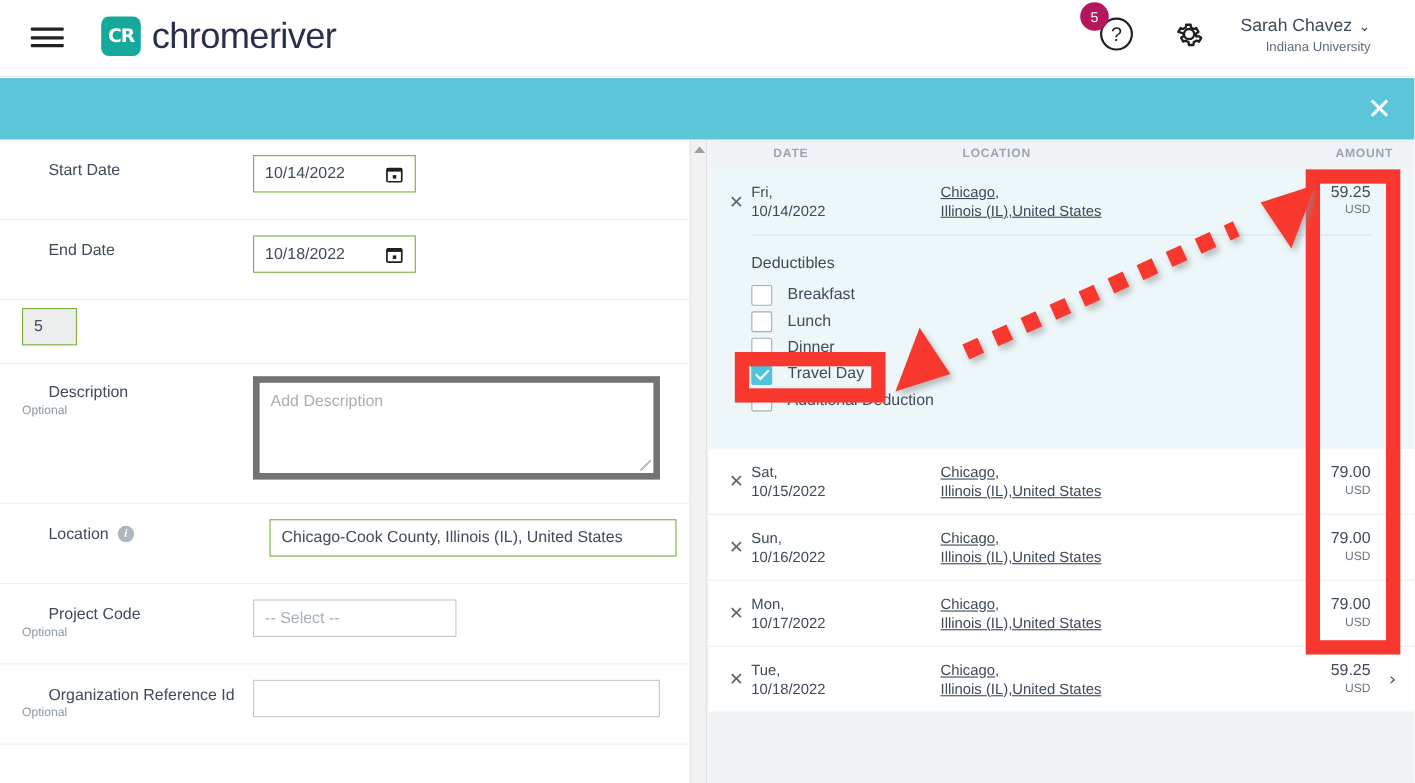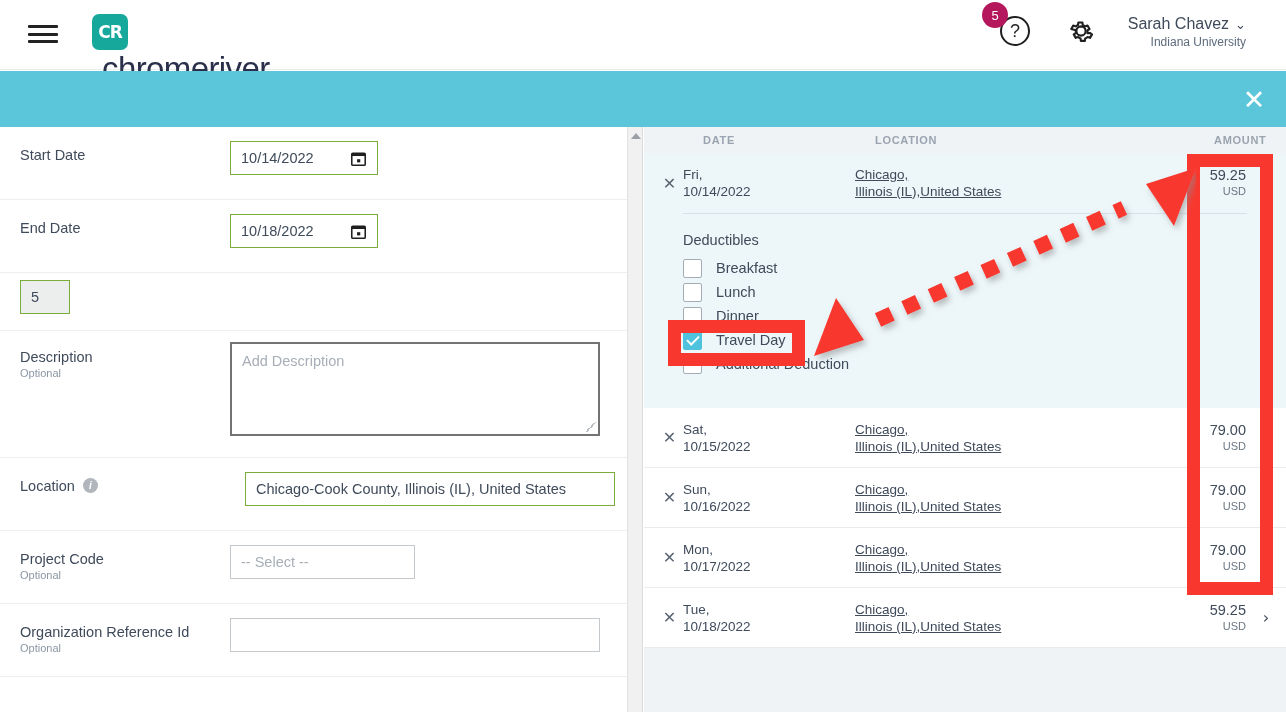--- a/index.html
+++ b/index.html
@@ -16,21 +16,21 @@
     position: absolute; left: 0; top: 0; width: 1286px; height: 70px;
     background: #ffffff; border-bottom: 1px solid #e9ecef;
   }
   .hamburger {
     position: absolute; left: 26px; top: 22px; width: 34px; height: 24px;
     display: flex; flex-direction: column; justify-content: space-between;
     padding: 3px 2px; cursor: pointer;
   }
   .hamburger span { display: block; height: 3px; background: #222; border-radius: 1px; }
 
-  .brand { position: absolute; left: 92px; top: 14px; display: flex; align-items: flex-start; flex-direction: column; }
+  .brand { position: absolute; left: 92px; top: 14px; display: flex; align-items: center; }
   .brand-mark {
     width: 36px; height: 36px; background: #15a89b; border-radius: 7px;
     display: flex; align-items: center; justify-content: center;
     font-weight: bold; font-size: 17px; color: #ffffff; letter-spacing: -1px;
     font-family: "DejaVu Sans", sans-serif;
   }
   .brand-text {
     margin-left: 10px; font-size: 33px; color: #2a2f4a; letter-spacing: -0.6px;
     font-family: "Liberation Sans", sans-serif;
   }
@@ -70,41 +70,41 @@
   
   .left-panel {
     position: absolute; left: 0; top: 127px; width: 627px; height: 585px;
     background: #ffffff; overflow: hidden;
   }
   .form-row {
     position: relative; display: flex; align-items: flex-start;
     border-bottom: 1px solid #eceef0; padding: 0 20px;
   }
   .form-label { width: 210px; padding-top: 20px; flex: none; }
-  .form-label .lbl { font-size: 14.5px; color: #3f4a5a; }
+  .form-label .lbl { font-size: 14.5px; color: #3f4a5a; margin-left: 24px; }
   .form-label .opt { font-size: 11px; color: #8b97a4; margin-top: 2px; }
   .form-field { padding-top: 14px; flex: 1; }
 
   .inp {
     height: 34px; border: 1px solid #7aad3a; background: #fff;
     display: flex; align-items: center; padding: 0 10px;
     font-size: 14.5px; color: #3f4a5a;
   }
   .inp.date { width: 148px; justify-content: space-between; }
   .inp.days { width: 50px; background: #eceeee; justify-content: flex-start; }
   .inp.location { width: 370px; margin-left: 15px; }
   .inp-plain {
     height: 34px; border: 1px solid #c4c9cd; background: #fff;
     display: flex; align-items: center; padding: 0 10px;
     font-size: 14.5px; color: #a7aeb6;
   }
   .inp-plain.select { width: 185px; }
   .inp-plain.orgref { width: 370px; color: #3f4a5a; }
   .desc-box {
-    width: 370px; height: 94px; border: 2px solid #737373; background: #fff;
+    width: 370px; height: 94px; border: 6px solid #737373; background: #fff;
     padding: 9px 10px; font-size: 14.5px; color: #a7aeb6; position: relative;
   }
   .desc-grip {
     position: absolute; right: 2px; bottom: 2px; width: 10px; height: 10px;
     background: linear-gradient(135deg, transparent 45%, #b9bfc5 45%, #b9bfc5 55%, transparent 55%);
   }
   .cal-icon { width: 17px; height: 17px; position: relative; flex: none; }
   .info-icon {
     display: inline-flex; align-items: center; justify-content: center;
     width: 15px; height: 15px; border-radius: 50%; background: #b0b6bc;

